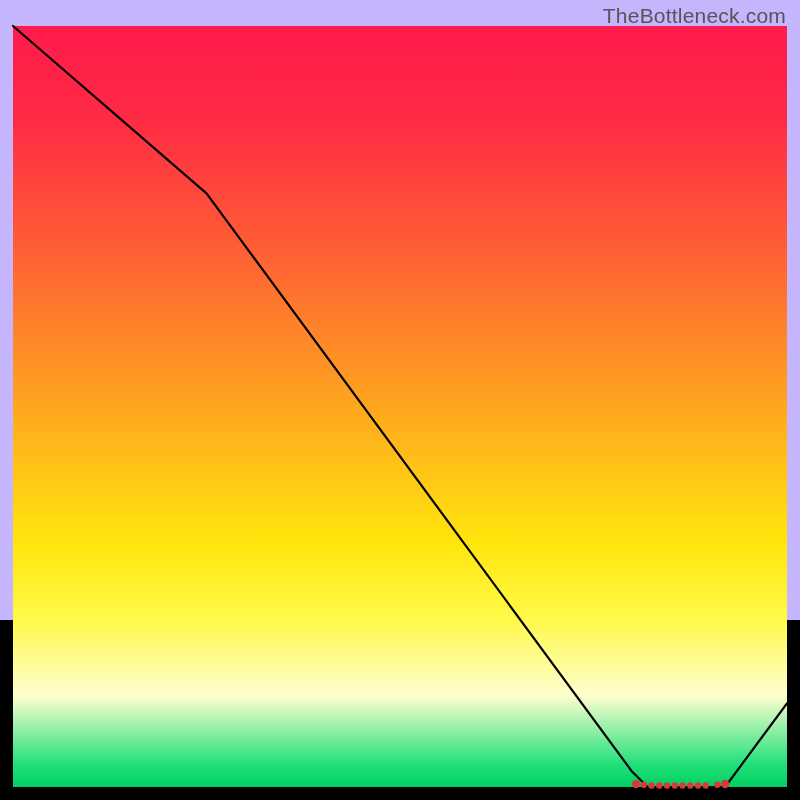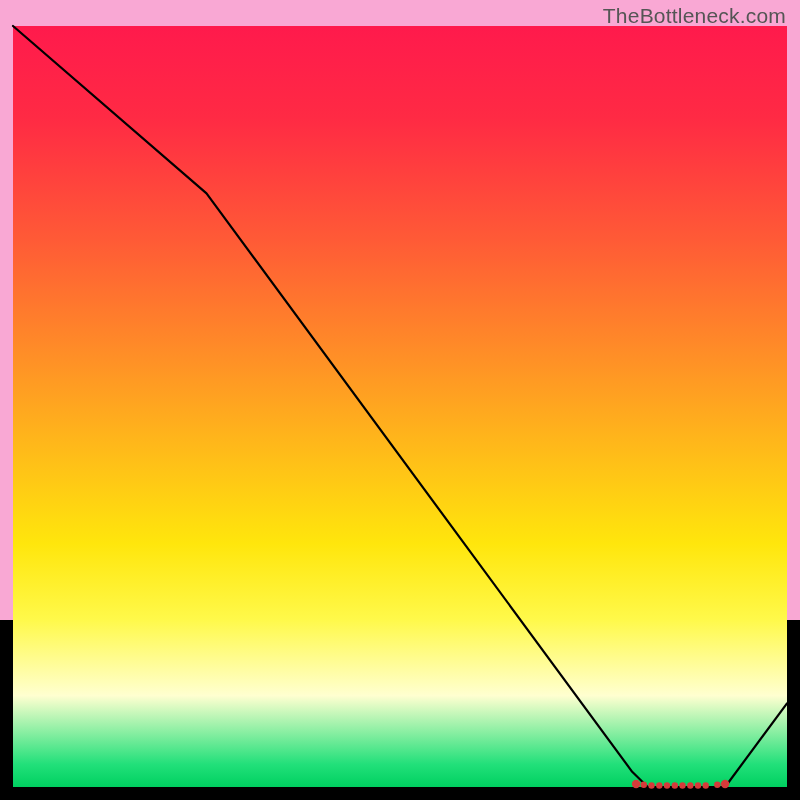--- a/index.html
+++ b/index.html
@@ -1,17 +1,17 @@
 <!DOCTYPE html>
 <html><head>
 <meta charset="utf-8">
 <style>
   * { margin: 0; padding: 0; box-sizing: border-box; }
   html, body { width: 800px; height: 800px; overflow: hidden; background: #000; font-family: Arial, sans-serif; }
-  .canvas { position: relative; width: 800px; height: 620px; background: #f9a8d4; text-align: right; }
+  .canvas { position: relative; width: 800px; height: 620px; background: #c4b5fd; text-align: right; }
   .plot-area {
     position: absolute;
     left: 13px;
     top: 26px;
     width: 774px;
     height: 761px;
     background: linear-gradient(to bottom,
       #ff1a4c 0%,
       #ff2a44 12%,
       #ff5a36 28%,

